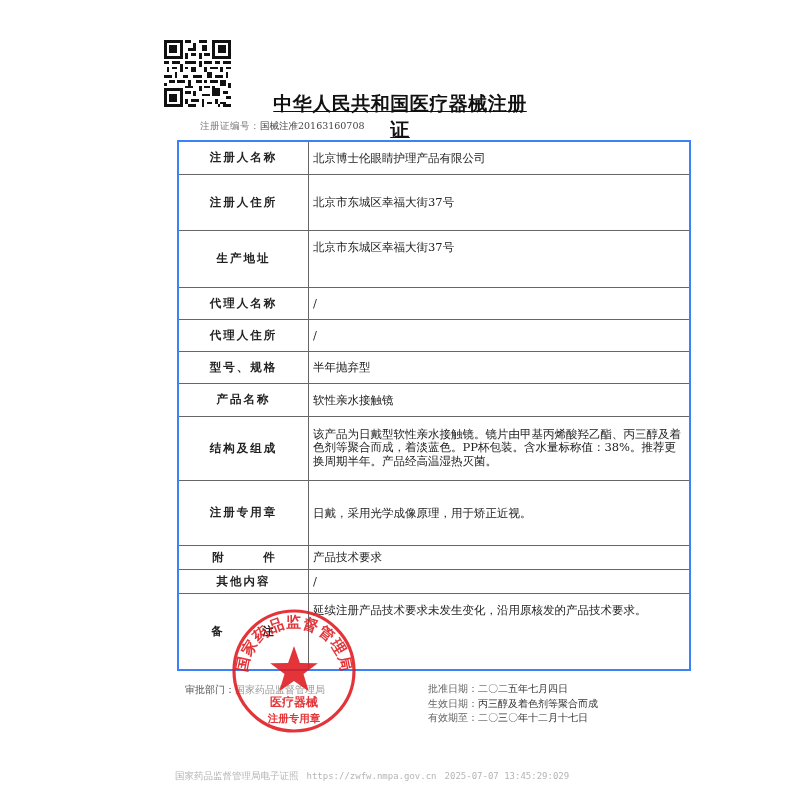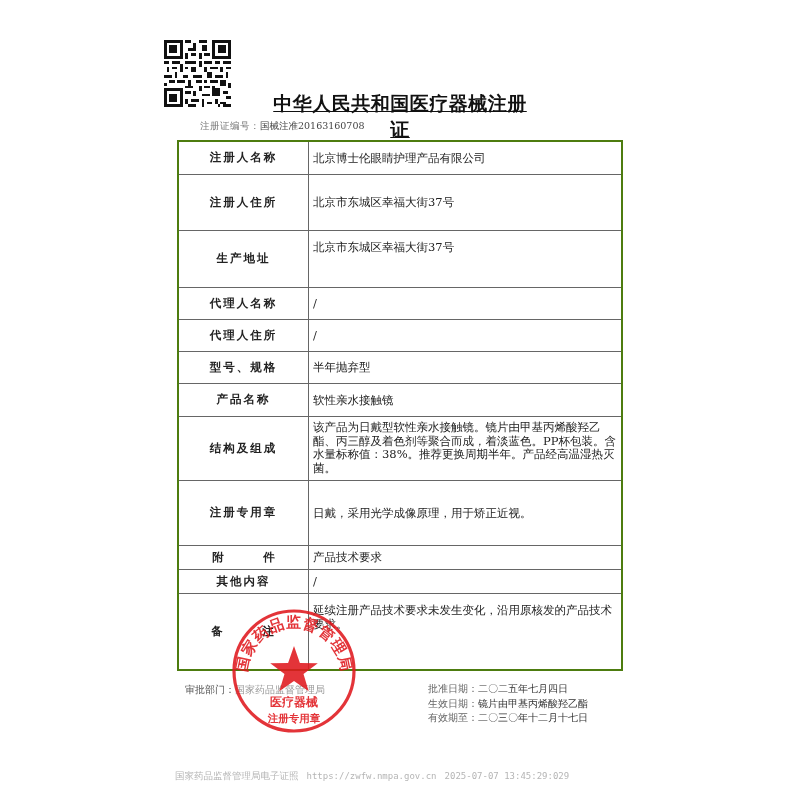--- a/index.html
+++ b/index.html
@@ -40,23 +40,23 @@
       top: 120px;
       font-family: "DejaVu Serif", "Liberation Serif", serif;
       font-size: 9.5px;
       color: #444;
     }
     .reg-no .lbl { color: #777; letter-spacing: 0.5px; }
     table.cert {
       position: absolute;
       left: 177px;
       top: 140px;
-      width: 446px;
+      width: 514px;
       border-collapse: collapse;
-      border: 2px solid #4d7c0f;
+      border: 2px solid #3b82f6;
     }
     table.cert td {
       border: 1.5px solid #666;
       padding: 0;
       vertical-align: middle;
     }
     td.k {
       width: 115px;
       text-align: center;
       font-size: 11.5px;
@@ -261,21 +261,21 @@
 
 <div class="dept">
   <span>审批部门：</span><span class="val">国家药品监督管理局</span>
 </div>
 
 <div class="dates">
   <div>
     <span class="lbl">批准日期：</span><span>二〇二五年七月四日</span>
   </div>
   <div>
-    <span class="lbl">生效日期：</span><span>镜片由甲基丙烯酸羟乙酯</span>
+    <span class="lbl">生效日期：</span><span>丙三醇及着色剂等聚合而成</span>
   </div>
   <div>
     <span class="lbl">有效期至：</span><span>二〇三〇年十二月十七日</span>
   </div>
 </div>
 
 <svg class="stamp" viewBox="0 0 130 130">
   <defs>
     <path id="ringPath" d="M 19,78 A 47,47 0 1,1 111,78"></path>
   </defs>

